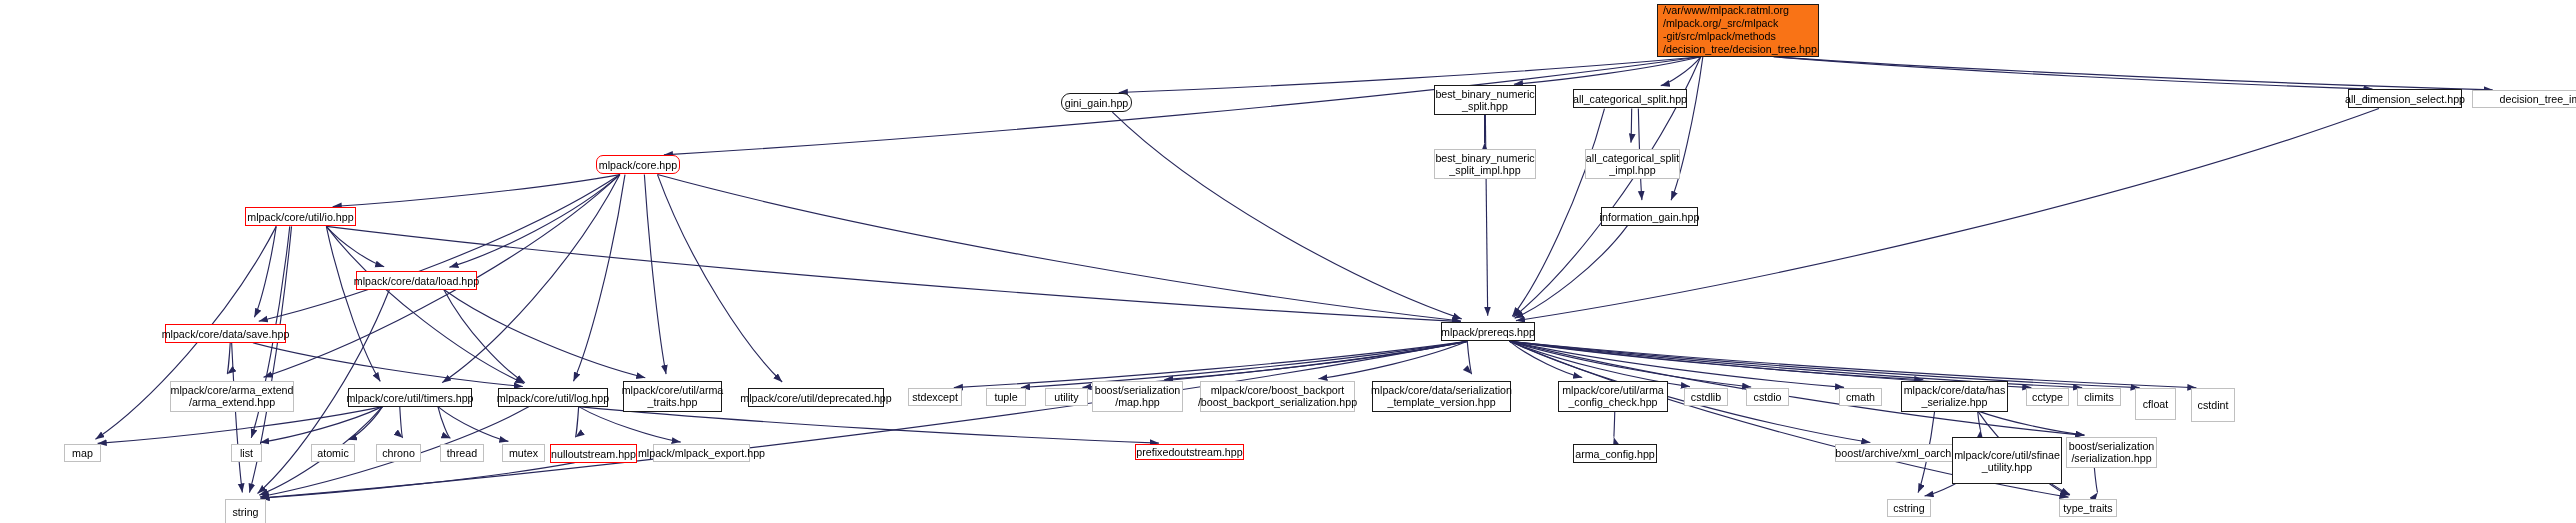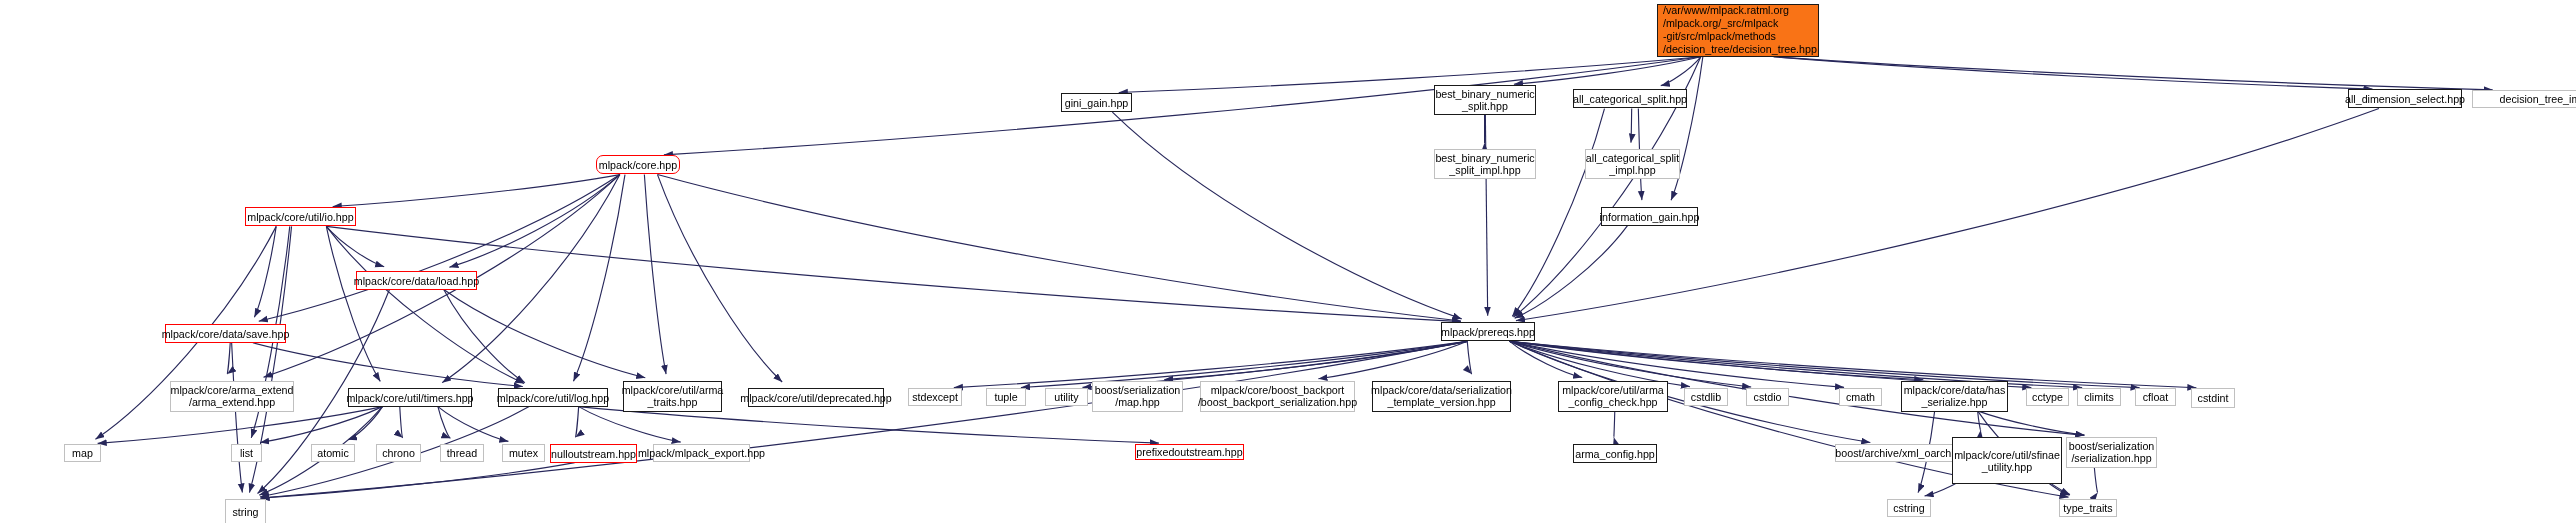--- a/index.html
+++ b/index.html
@@ -148,21 +148,21 @@
         <path d="M2791.6,658.0 C2769.0,676.9 2729.4,694.9 2711.0,698.9" fill="none" stroke="#27275a" stroke-width="1.6" marker-end="url(#arrow)"></path>
         <path d="M2861.4,658.0 C2877.0,676.9 2904.3,694.9 2915.3,697.7" fill="none" stroke="#27275a" stroke-width="1.6" marker-end="url(#arrow)"></path>
         <path d="M2950.2,658.0 C2951.8,676.9 2954.4,694.9 2955.0,694.1" fill="none" stroke="#27275a" stroke-width="1.6" marker-end="url(#arrow)"></path>
       </g>
   </svg>
   <div id="node-layer">
       <div class="node root" style="left: 1657px; top: 3.6px; width: 162px; height: 53px;">/var/www/mlpack.ratml.org
 /mlpack.org/_src/mlpack
 -git/src/mlpack/methods
 /decision_tree/decision_tree.hpp</div>
-      <div class="node hdr" style="left: 1061px; top: 93px; width: 71px; height: 19px;">gini_gain.hpp</div>
+      <div class="node hdr" style="left: 1061px; top: 93px; width: 71px; height: 19px; border-radius: 9px;">gini_gain.hpp</div>
       <div class="node hdr" style="left: 1434px; top: 85px; width: 102px; height: 30px;">best_binary_numeric
 _split.hpp</div>
       <div class="node hdr" style="left: 1573px; top: 89px; width: 114px; height: 19px;">all_categorical_split.hpp</div>
       <div class="node hdr" style="left: 2348px; top: 89px; width: 114px; height: 19px;">all_dimension_select.hpp</div>
       <div class="node sys" style="left: 2472px; top: 90px; width: 117px; height: 18px; padding-left: 48px;">decision_tree_impl.hpp</div>
       <div class="node sys" style="left: 1434px; top: 149px; width: 102px; height: 30px;">best_binary_numeric
 _split_impl.hpp</div>
       <div class="node sys" style="left: 1585px; top: 149px; width: 95px; height: 30px;">all_categorical_split
 _impl.hpp</div>
       <div class="node red" style="left: 596px; top: 155px; width: 84px; height: 19px; border-radius: 7px;">mlpack/core.hpp</div>
@@ -189,22 +189,22 @@
 _template_version.hpp</div>
       <div class="node hdr" style="left: 1558px; top: 381px; width: 110px; height: 30.5px;">mlpack/core/util/arma
 _config_check.hpp</div>
       <div class="node sys" style="left: 1684px; top: 388px; width: 44px; height: 18px;">cstdlib</div>
       <div class="node sys" style="left: 1746px; top: 388px; width: 43px; height: 18px;">cstdio</div>
       <div class="node sys" style="left: 1839px; top: 388px; width: 43px; height: 18px;">cmath</div>
       <div class="node hdr" style="left: 1901px; top: 381px; width: 107px; height: 30.5px;">mlpack/core/data/has
 _serialize.hpp</div>
       <div class="node sys" style="left: 2026px; top: 388px; width: 43px; height: 18px;">cctype</div>
       <div class="node sys" style="left: 2077px; top: 388px; width: 44px; height: 18px;">climits</div>
-      <div class="node sys" style="left: 2135px; top: 388px; width: 41px; height: 18px;">cfloat</div>
-      <div class="node sys" style="left: 2191px; top: 388px; width: 44px; height: 20px;">cstdint</div>
+      <div class="node sys" style="left: 2135px; top: 388px; width: 41px; height: 32px;">cfloat</div>
+      <div class="node sys" style="left: 2191px; top: 388px; width: 44px; height: 34px;">cstdint</div>
       <div class="node sys" style="left: 64px; top: 444px; width: 37px; height: 18px;">map</div>
       <div class="node sys" style="left: 231px; top: 444px; width: 31px; height: 18px;">list</div>
       <div class="node sys" style="left: 311px; top: 444px; width: 44px; height: 18px;">atomic</div>
       <div class="node sys" style="left: 376px; top: 444px; width: 45px; height: 18px;">chrono</div>
       <div class="node sys" style="left: 440px; top: 444px; width: 44px; height: 18px;">thread</div>
       <div class="node sys" style="left: 502px; top: 444px; width: 43px; height: 18px;">mutex</div>
       <div class="node red" style="left: 550px; top: 444px; width: 87px; height: 19px;">nulloutstream.hpp</div>
       <div class="node sys" style="left: 653px; top: 444px; width: 97px; height: 18px;">mlpack/mlpack_export.hpp</div>
       <div class="node sys" style="left: 225px; top: 499px; width: 41px; height: 26px;">string</div>
       <div class="node red" style="left: 1135px; top: 444px; width: 109px; height: 16px;">prefixedoutstream.hpp</div>

